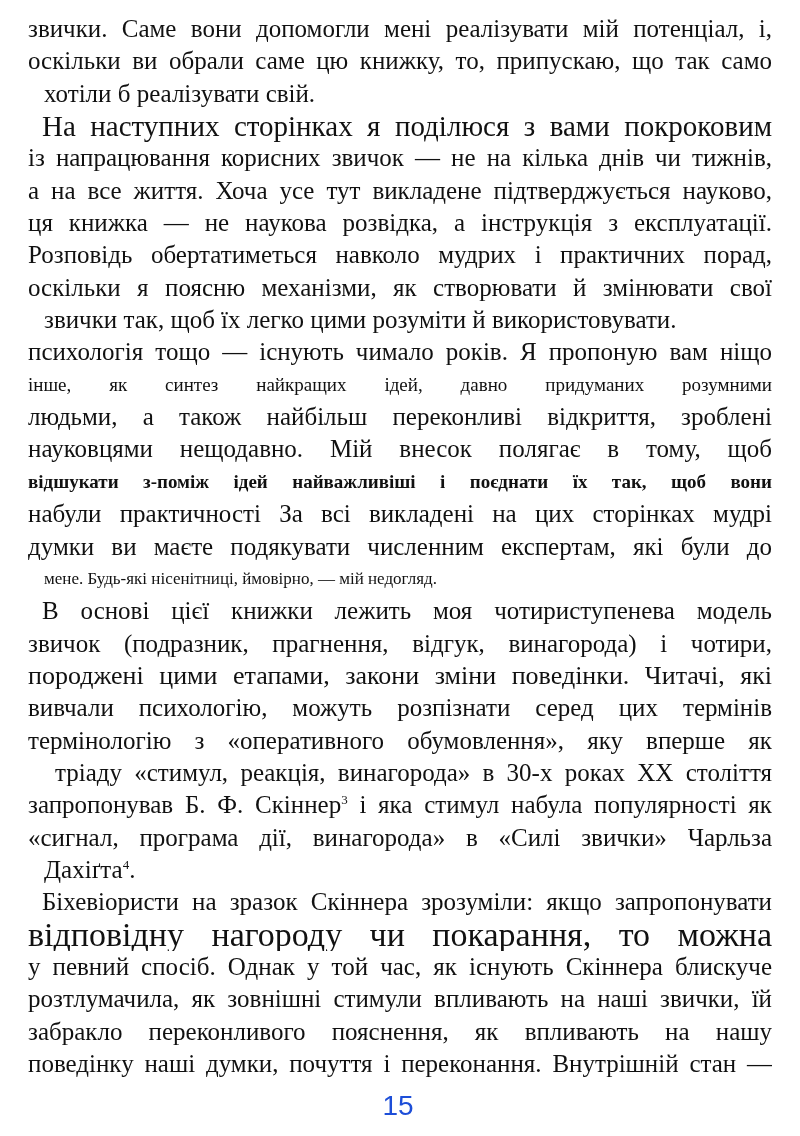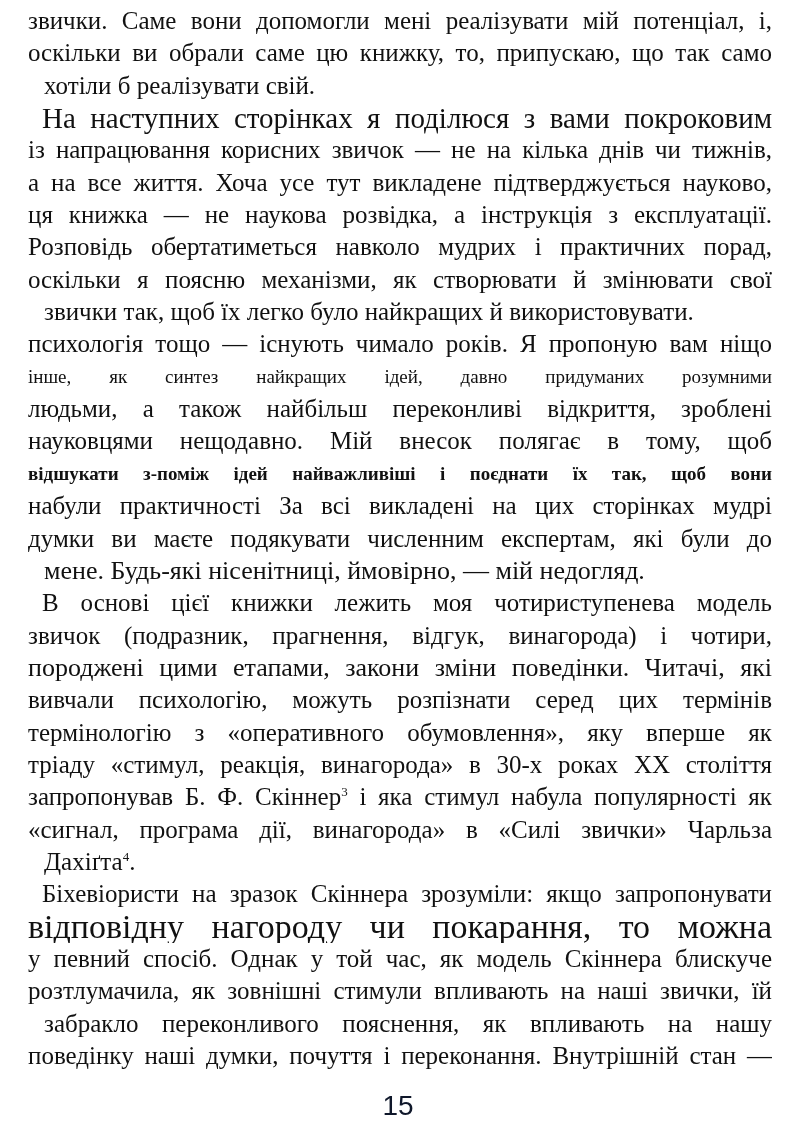--- a/index.html
+++ b/index.html
@@ -11,21 +11,21 @@
       width: 800px;
       height: 1136px;
       position: relative;
       overflow: hidden;
       color: #111111;
       font-family: "Liberation Serif", "DejaVu Serif", serif;
     }
     .page {
       position: absolute;
       left: 28px;
-      top: 5px;
+      top: 13px;
       width: 744px;
     }
     .line {
       display: block;
       height: 32.35px;
       line-height: 32.35px;
       font-size: 25px;
       white-space: nowrap;
       text-align: justify;
       text-align-last: justify;
@@ -48,73 +48,73 @@
       vertical-align: 9px;
     }
     .page-number {
       position: absolute;
       left: 0;
       width: 796px;
       top: 1090px;
       text-align: center;
       font-size: 28px;
       font-family: "Liberation Sans", "DejaVu Sans", sans-serif;
-      color: #0f172a;
+      color: #1d4ed8;
     }
   </style>
 </head>
 <body>
 
 <div class="page">
 
   <div>
     <span class="line" style="white-space: normal; font-size: 25px; overflow: hidden;">звички. Саме вони допомогли мені реалізувати мій потенціал, і,</span>
     <span class="line" style="white-space: normal; font-size: 25px; overflow: hidden;">оскільки ви обрали саме цю книжку, то, припускаю, що так само</span>
     <span class="line last" style="white-space: normal; font-size: 25px; overflow: hidden;">хотіли б реалізувати свій.</span>
   </div>
 
   <div>
     <span class="line indent" style="white-space: normal; font-size: 29px; overflow: hidden;">На наступних сторінках я поділюся з вами покроковим планом</span>
     <span class="line" style="white-space: normal; font-size: 25px; overflow: hidden;">із напрацювання корисних звичок — не на кілька днів чи тижнів,</span>
     <span class="line" style="white-space: normal; font-size: 25px; overflow: hidden;">а на все життя. Хоча усе тут викладене підтверджується науково,</span>
     <span class="line" style="white-space: normal; font-size: 25px; overflow: hidden;">ця книжка — не наукова розвідка, а інструкція з експлуатації.</span>
     <span class="line" style="white-space: normal; font-size: 25px; overflow: hidden;">Розповідь обертатиметься навколо мудрих і практичних порад,</span>
     <span class="line" style="white-space: normal; font-size: 25px; overflow: hidden;">оскільки я поясню механізми, як створювати й змінювати свої</span>
-    <span class="line last" style="white-space: normal; font-size: 25px; overflow: hidden;">звички так, щоб їх легко було найкращих й використовувати.</span>
+    <span class="line last" style="white-space: normal; font-size: 25px; overflow: hidden;">звички так, щоб їх легко цими розуміти й використовувати.</span>
   </div>
 
   <div>
     <span class="line" style="white-space: normal; font-size: 25px; overflow: hidden;">психологія тощо — існують чимало років. Я пропоную вам ніщо</span>
     <span class="line" style="white-space: normal; font-size: 19px; overflow: hidden;">інше, як синтез найкращих ідей, давно придуманих розумними</span>
     <span class="line" style="white-space: normal; font-size: 25px; overflow: hidden;">людьми, а також найбільш переконливі відкриття, зроблені</span>
     <span class="line" style="white-space: normal; font-size: 25px; overflow: hidden;">науковцями нещодавно. Мій внесок полягає в тому, щоб</span>
     <span class="line" style="white-space: normal; font-size: 19px; overflow: hidden; font-weight: bold;">відшукати з-поміж ідей найважливіші і поєднати їх так, щоб вони</span>
     <span class="line" style="white-space: normal; font-size: 25px; overflow: hidden;">набули практичності За всі викладені на цих сторінках мудрі</span>
     <span class="line" style="white-space: normal; font-size: 25px; overflow: hidden;">думки ви маєте подякувати численним експертам, які були до</span>
-    <span class="line last" style="white-space: normal; font-size: 26px; overflow: hidden;">мене. Будь-які нісенітниці, ймовірно, — мій недогляд.</span>
+    <span class="line last" style="white-space: normal; font-size: 17px; overflow: hidden;">мене. Будь-які нісенітниці, ймовірно, — мій недогляд.</span>
   </div>
 
   <div>
     <span class="line indent" style="white-space: normal; font-size: 25px; overflow: hidden;">В основі цієї книжки лежить моя чотириступенева модель</span>
     <span class="line" style="white-space: normal; font-size: 25px; overflow: hidden;">звичок (подразник, прагнення, відгук, винагорода) і чотири,</span>
     <span class="line" style="white-space: normal; font-size: 26px; overflow: hidden;">породжені цими етапами, закони зміни поведінки. Читачі, які</span>
     <span class="line" style="white-space: normal; font-size: 25px; overflow: hidden;">вивчали психологію, можуть розпізнати серед цих термінів</span>
     <span class="line" style="white-space: normal; font-size: 25px; overflow: hidden;">термінологію з «оперативного обумовлення», яку вперше як</span>
-    <span class="line" style="white-space: normal; font-size: 25px; overflow: hidden;">тріаду «стимул, реакція, винагорода» в 30-х роках XX століття</span>
+    <span class="line" style="white-space: normal; font-size: 25px; overflow: hidden; margin-left: 27px;">тріаду «стимул, реакція, винагорода» в 30-х роках XX століття</span>
     <span class="line" style="white-space: normal; font-size: 25px; overflow: hidden;">
         <span class="line-inner"><span>запропонував Б. Ф. Скіннер</span><sup>3</sup><span> і яка стимул набула популярності як</span></span>
       </span>
     <span class="line" style="white-space: normal; font-size: 25px; overflow: hidden;">«сигнал, програма дії, винагорода» в «Силі звички» Чарльза</span>
     <span class="line last" style="white-space: normal; font-size: 25px; overflow: hidden;"><span>Дахіґта</span><sup>4</sup><span>.</span></span>
   </div>
 
   <div>
     <span class="line indent" style="white-space: normal; font-size: 25px; overflow: hidden;">Біхевіористи на зразок Скіннера зрозуміли: якщо запропонувати</span>
     <span class="line" style="white-space: normal; font-size: 34px; overflow: hidden;">відповідну нагороду чи покарання, то можна змусити людей діяти</span>
-    <span class="line" style="white-space: normal; font-size: 25px; overflow: hidden;">у певний спосіб. Однак у той час, як модель Скіннера блискуче</span>
+    <span class="line" style="white-space: normal; font-size: 25px; overflow: hidden;">у певний спосіб. Однак у той час, як існують Скіннера блискуче</span>
     <span class="line" style="white-space: normal; font-size: 25px; overflow: hidden;">розтлумачила, як зовнішні стимули впливають на наші звички, їй</span>
-    <span class="line" style="white-space: normal; font-size: 25px; overflow: hidden; margin-left: 16px;">забракло переконливого пояснення, як впливають на нашу</span>
+    <span class="line" style="white-space: normal; font-size: 25px; overflow: hidden;">забракло переконливого пояснення, як впливають на нашу</span>
     <span class="line" style="white-space: normal; font-size: 25px; overflow: hidden;">поведінку наші думки, почуття і переконання. Внутрішній стан —</span>
   </div>
 
 </div>
 
 <div class="page-number">15</div>
 
 </body></html>

